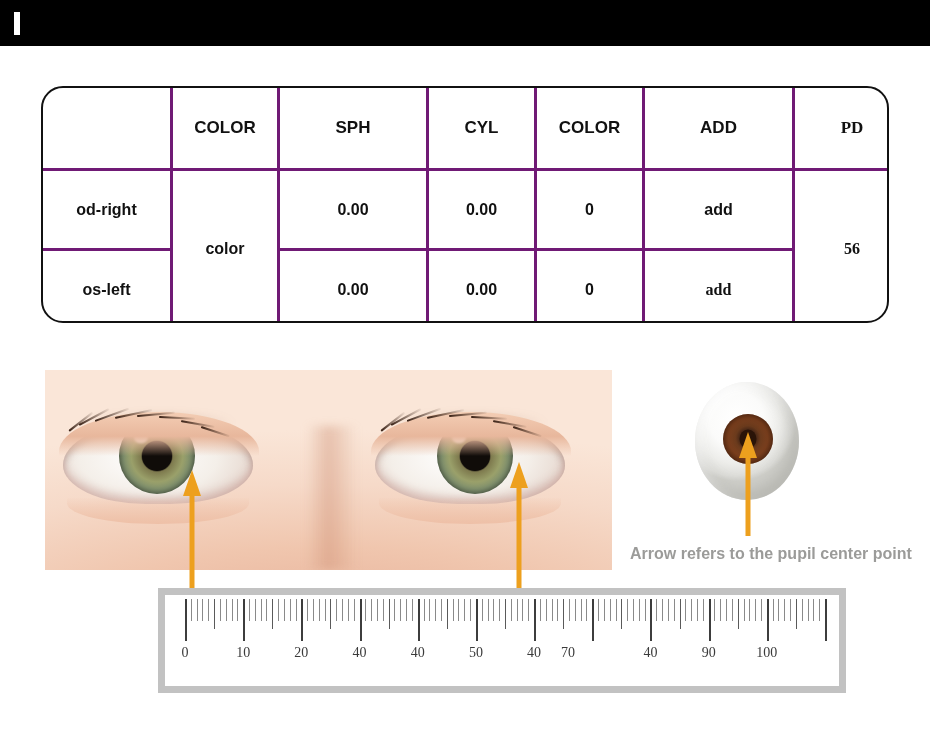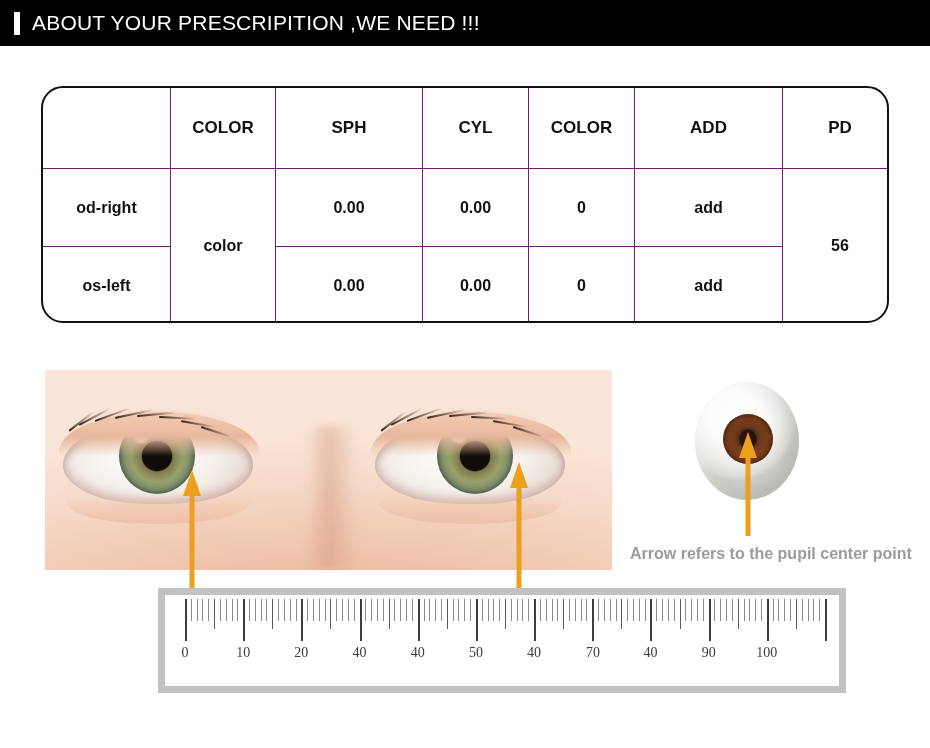--- a/index.html
+++ b/index.html
@@ -56,31 +56,31 @@
     background: #ffffff;
     overflow: hidden;
   }
   table.rx {
     width: 100%;
     height: 100%;
     border-collapse: collapse;
     table-layout: fixed;
   }
   table.rx td, table.rx th {
-    border: 1px solid #701a75;
+    border: 3px solid #701a75;
     text-align: center;
     vertical-align: middle;
     font-family: "Liberation Sans", sans-serif;
     padding: 0;
   }
   
   table.rx tr > td:first-child,
   table.rx tr > th:first-child { border-left: none; }
   table.rx tr > td:last-child,
-  table.rx tr > th:last-child { border-right: none; }
+  table.rx tr > th:last-child { border-right: none; font-family: Liberation Serif, serif; }
   table.rx tr:first-child > th,
   table.rx tr:first-child > td { border-top: none; }
   table.rx tr:last-child > td { border-bottom: none; }
 
   table.rx thead th {
     height: 80px;
     font-size: 17px;
     font-weight: bold;
     color: #111111;
   }
@@ -315,21 +315,20 @@
     font-size: 14px;
     color: #3a3a3a;
     white-space: nowrap;
   }
 </style>
 </head>
 <body>
 
 <div class="header-bar">
   <div class="header-accent"></div>
-  <div class="header-title">ABOUT YOUR PRESCRIPITION ,WE NEED !!!</div>
 </div>
 
 <div class="rx-table-wrap">
   <table class="rx">
     <thead>
       <tr>
         <th class="c-label"></th>
         <th class="c-color">COLOR</th>
         <th class="c-sph">SPH</th>
         <th class="c-cyl">CYL</th>
@@ -537,18 +536,18 @@
       <div class="tick minor" style="left: 648.364px;"></div>
       <div class="tick minor" style="left: 654.182px;"></div>
       <div class="tick major" style="left: 660px;"></div>
       <div class="ruler-label" style="left: 20px;">0</div>
       <div class="ruler-label" style="left: 78.1818px;">10</div>
       <div class="ruler-label" style="left: 136.364px;">20</div>
       <div class="ruler-label" style="left: 194.545px;">40</div>
       <div class="ruler-label" style="left: 252.727px;">40</div>
       <div class="ruler-label" style="left: 310.909px;">50</div>
       <div class="ruler-label" style="left: 369.091px;">40</div>
-      <div class="ruler-label" style="left: 428px;">70</div>
+      <div class="ruler-label" style="left: 403px;">70</div>
       <div class="ruler-label" style="left: 485.455px;">40</div>
       <div class="ruler-label" style="left: 543.636px;">90</div>
       <div class="ruler-label" style="left: 601.818px;">100</div>
     </div>
 </div>
 
 </body></html>

